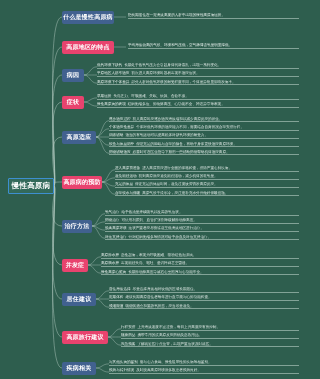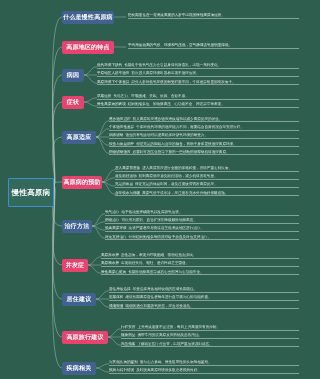--- a/index.html
+++ b/index.html
@@ -97,21 +97,21 @@
       <path d="M 96 299 C 102 299, 102 307.2, 109 307.2" fill="none" stroke="#b9cfc6" stroke-width="0.55" stroke-opacity="0.75"></path>
       <path d="M 54 185.5 C 58 185.5, 44 337, 62 337" fill="none" stroke="#b9cfc6" stroke-width="0.6" stroke-opacity="0.75"></path>
       <path d="M 108 337 C 114 337, 114 328.8, 121 328.8" fill="none" stroke="#b9cfc6" stroke-width="0.55" stroke-opacity="0.75"></path>
       <path d="M 108 337 C 114 337, 114 337, 121 337" fill="none" stroke="#b9cfc6" stroke-width="0.55" stroke-opacity="0.75"></path>
       <path d="M 108 337 C 114 337, 114 345.2, 121 345.2" fill="none" stroke="#b9cfc6" stroke-width="0.55" stroke-opacity="0.75"></path>
       <path d="M 54 185.5 C 58 185.5, 44 368, 62 368" fill="none" stroke="#b9cfc6" stroke-width="0.6" stroke-opacity="0.75"></path>
       <path d="M 96 368 C 102 368, 102 363.9, 109 363.9" fill="none" stroke="#b9cfc6" stroke-width="0.55" stroke-opacity="0.75"></path>
       <path d="M 96 368 C 102 368, 102 372.09999999999997, 109 372.09999999999997" fill="none" stroke="#b9cfc6" stroke-width="0.55" stroke-opacity="0.75"></path>
     </svg>
   <div id="nodes">
-      <div class="node root" style="left: 8px; top: 178px; width: 46px; height: 29px;">
+      <div class="node root" style="left: 8px; top: 178px; width: 46px; height: 16px;">
         <span>慢性高原病</span>
       </div>
       <div class="node main blue" style="left: 62px; top: 10.5px; width: 52px; height: 13px;">
         <span>什么是慢性高原病</span>
       </div>
       <div class="leafline" style="left: 128px; top: 12.8px; width: 171px; height: 6px;">
         <span class="desc">指长期居住在一定海拔高度的人群中出现的慢性高原病症状。</span>
       </div>
       <div class="node main pink" style="left: 62px; top: 40.5px; width: 52px; height: 13px;">
         <span>高原地区的特点</span>

